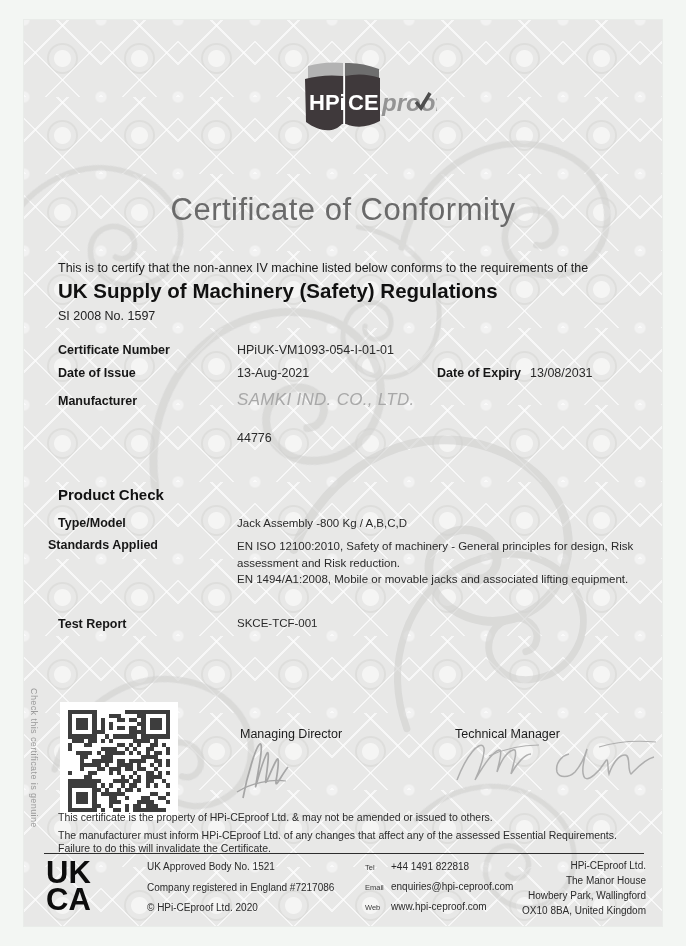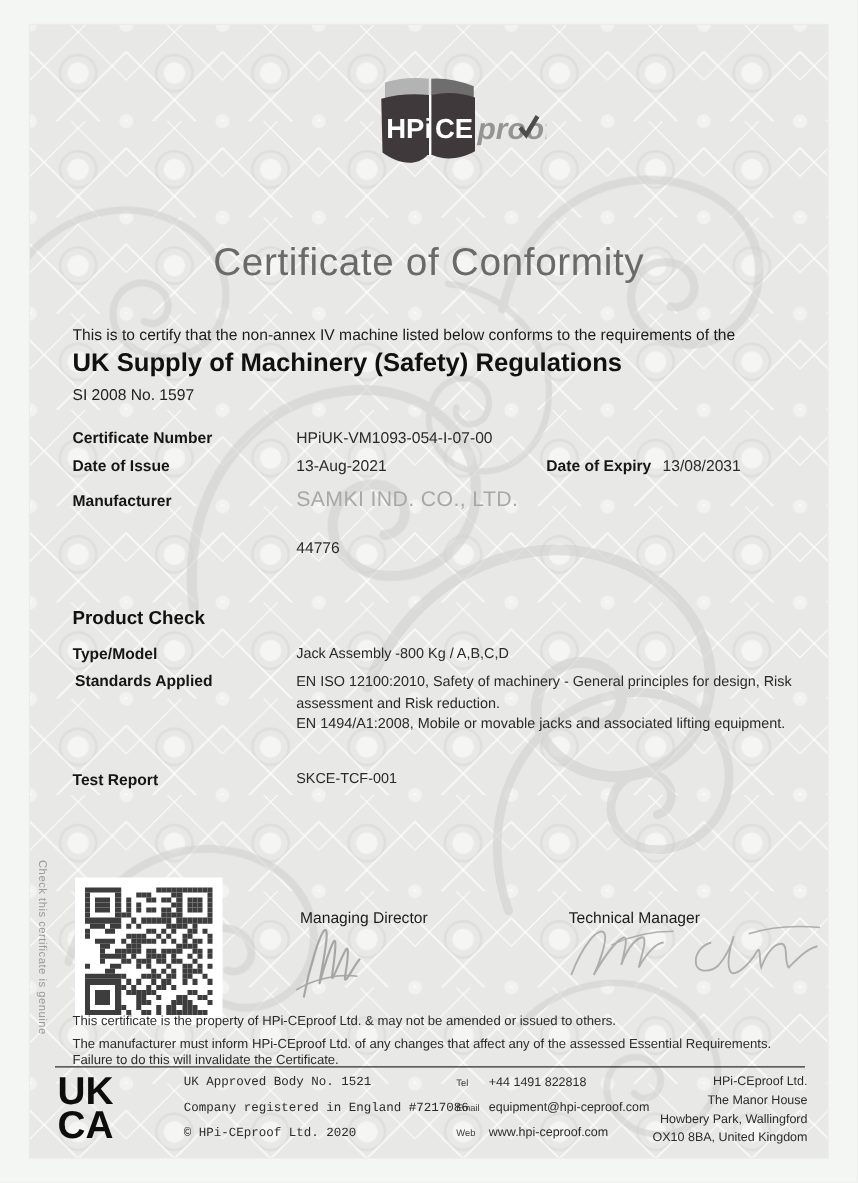--- a/index.html
+++ b/index.html
@@ -29,42 +29,42 @@
   .title {
     left:0; right:0; top:172px; text-align:center;
     font-size:31px; color:#6a6a6a; letter-spacing:.5px;
   }
   .intro { left:34px; top:241px; font-size:12.5px; color:#1c1c1c; }
   .regulation { left:34px; top:259px; font-size:20.5px; font-weight:bold; color:#111; }
   .si { left:34px; top:289px; font-size:12.5px; color:#222; }
   .lbl { font-weight:bold; font-size:12.5px; color:#161616; }
   .val { font-size:12.5px; color:#2a2a2a; }
   .val-sm { font-size:11.5px; color:#2a2a2a; }
-  .muted-big { font-size:17px; color:#a8a8a8; letter-spacing:.3px; }
+  .muted-big { font-size:17px; color:#a8a8a8; letter-spacing:.3px;font-style:italic; }
   .lbl-big { font-weight:bold; font-size:15px; color:#111; }
   .std-lines { width:414px; line-height:16.5px; }
   .voluntary { left:34px; top:627px; width:578px; font-size:11px; line-height:16px; color:#1f1f1f; }
   .qr-caption {
     left:5px; top:668px; height:150px;
     writing-mode:vertical-rl; font-size:9px; color:#9a9a9a; letter-spacing:.4px;
   }
   .qr-box {
     left:36px; top:682px; width:118px; height:118px;
     background:#fff; padding:8px;
   }
   .qr-grid { width:100%; height:100%; display:grid;
     grid-template-rows:repeat(25,1fr); grid-template-columns:repeat(25,1fr); }
   .qr-grid i { background:#3d3d3d; }
   .sig-title { font-size:12.5px; color:#1c1c1c; }
   .fine { font-size:10.5px; color:#2b2b2b; line-height:13.5px; }
   .rule { left:20px; top:833px; width:600px; height:0; border-top:1.6px solid #2e2e2e; }
   .ukca { left:22px; top:839px; font-size:31px; font-weight:800; line-height:27px;
     letter-spacing:0px; color:#0d0d0d; }
   .f-col { font-size:10px; color:#2a2a2a; }
-  .reg-col div { margin-bottom:9.5px;font-family:Liberation Mono, monospace; }
+  .reg-col div { margin-bottom:9.5px; }
   .contact-row { display:flex; align-items:baseline; margin-bottom:9px; }
   .contact-row .c-lbl { font-size:7.5px; color:#3a3a3a; width:26px; }
   .contact-row .c-val { font-size:10px; color:#2a2a2a; }
   .addr-col { text-align:right; line-height:15px; }
 </style>
 </head>
 <body>
 
 <div class="certificate">
 
@@ -94,37 +94,37 @@
     <text x="79" y="49" font-family="Liberation Sans, sans-serif" font-size="24" font-weight="bold" font-style="italic" fill="#949494">proof</text>
     <path d="M113,40 L118,46 L127,31" stroke="#4d4d4d" stroke-width="3.5" fill="none"></path>
   </svg>
 
   <div class="layer title">Certificate of Conformity</div>
   <div class="layer regulation">UK Supply of Machinery (Safety) Regulations</div>
   <div class="layer intro">This is to certify that the non-annex IV machine listed below conforms to the requirements of the</div>
   <div class="layer si">SI 2008 No. 1597</div>
 
   <div class="layer lbl" style="left:34px; top:323px;">Certificate Number</div>
-  <div class="layer val" style="left:213px; top:323px;">HPiUK-VM1093-054-I-07-00</div>
+  <div class="layer val" style="left:213px; top:323px;">HPiUK-VM1093-054-I-01-01</div>
 
   <div class="layer lbl" style="left:34px; top:346px;">Date of Issue</div>
   <div class="layer val" style="left:213px; top:346px;">13-Aug-2021</div>
   <div class="layer lbl" style="left:413px; top:346px;">Date of Expiry</div>
   <div class="layer val" style="left:506px; top:346px;">13/08/2031</div>
 
   <div class="layer lbl" style="left:34px; top:374px;">Manufacturer</div>
   <div class="layer muted-big" style="left:213px; top:370px;">SAMKI IND. CO., LTD.</div>
   <div class="layer val" style="left:213px; top:411px;">44776</div>
 
   <div class="layer lbl-big" style="left:34px; top:466px;">Product Check</div>
 
   <div class="layer lbl" style="left:34px; top:496px;">Type/Model</div>
   <div class="layer val-sm" style="left:213px; top:497px;">Jack Assembly -800 Kg / A,B,C,D</div>
 
-  <div class="layer lbl" style="left:36px; top:518px;">Standards Applied</div>
+  <div class="layer lbl" style="left:24px; top:518px;">Standards Applied</div>
   <div class="layer val-sm std-lines" style="left:213px; top:518px;">
     <div>EN ISO 12100:2010, Safety of machinery - General principles for design, Risk assessment and Risk reduction.</div>
     <div>EN 1494/A1:2008, Mobile or movable jacks and associated lifting equipment.</div>
   </div>
 
   <div class="layer lbl" style="left:34px; top:597px;">Test Report</div>
   <div class="layer val-sm" style="left:213px; top:597px;">SKCE-TCF-001</div>
 
 
   <div class="layer qr-caption">Check this certificate is genuine</div>
@@ -493,21 +493,21 @@
     <div>© HPi-CEproof Ltd. 2020</div>
   </div>
 
   <div class="layer f-col" style="left:341px; top:841px;">
     <div class="contact-row">
       <span class="c-lbl">Tel</span>
       <span class="c-val">+44 1491 822818</span>
     </div>
     <div class="contact-row">
       <span class="c-lbl">Email</span>
-      <span class="c-val">equipment@hpi-ceproof.com</span>
+      <span class="c-val">enquiries@hpi-ceproof.com</span>
     </div>
     <div class="contact-row">
       <span class="c-lbl">Web</span>
       <span class="c-val">www.hpi-ceproof.com</span>
     </div>
   </div>
 
   <div class="layer f-col addr-col" style="right:16px; top:838px;">
     <div>HPi-CEproof Ltd.</div>
     <div>The Manor House</div>

